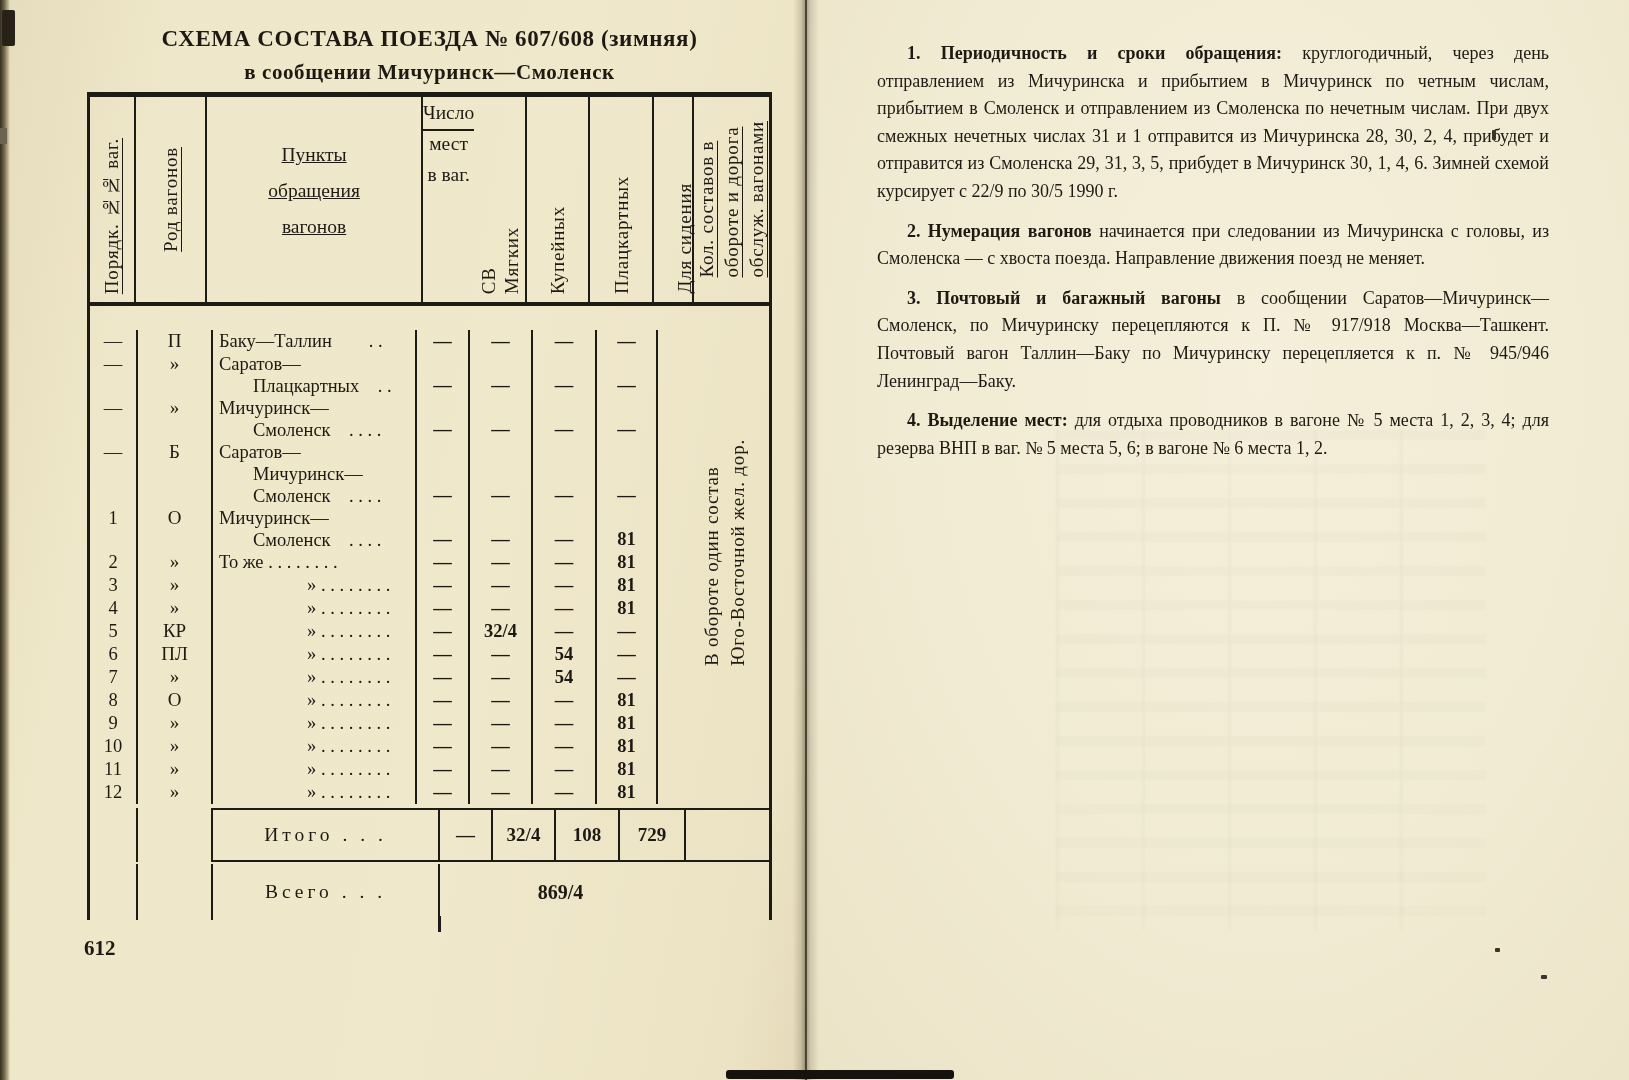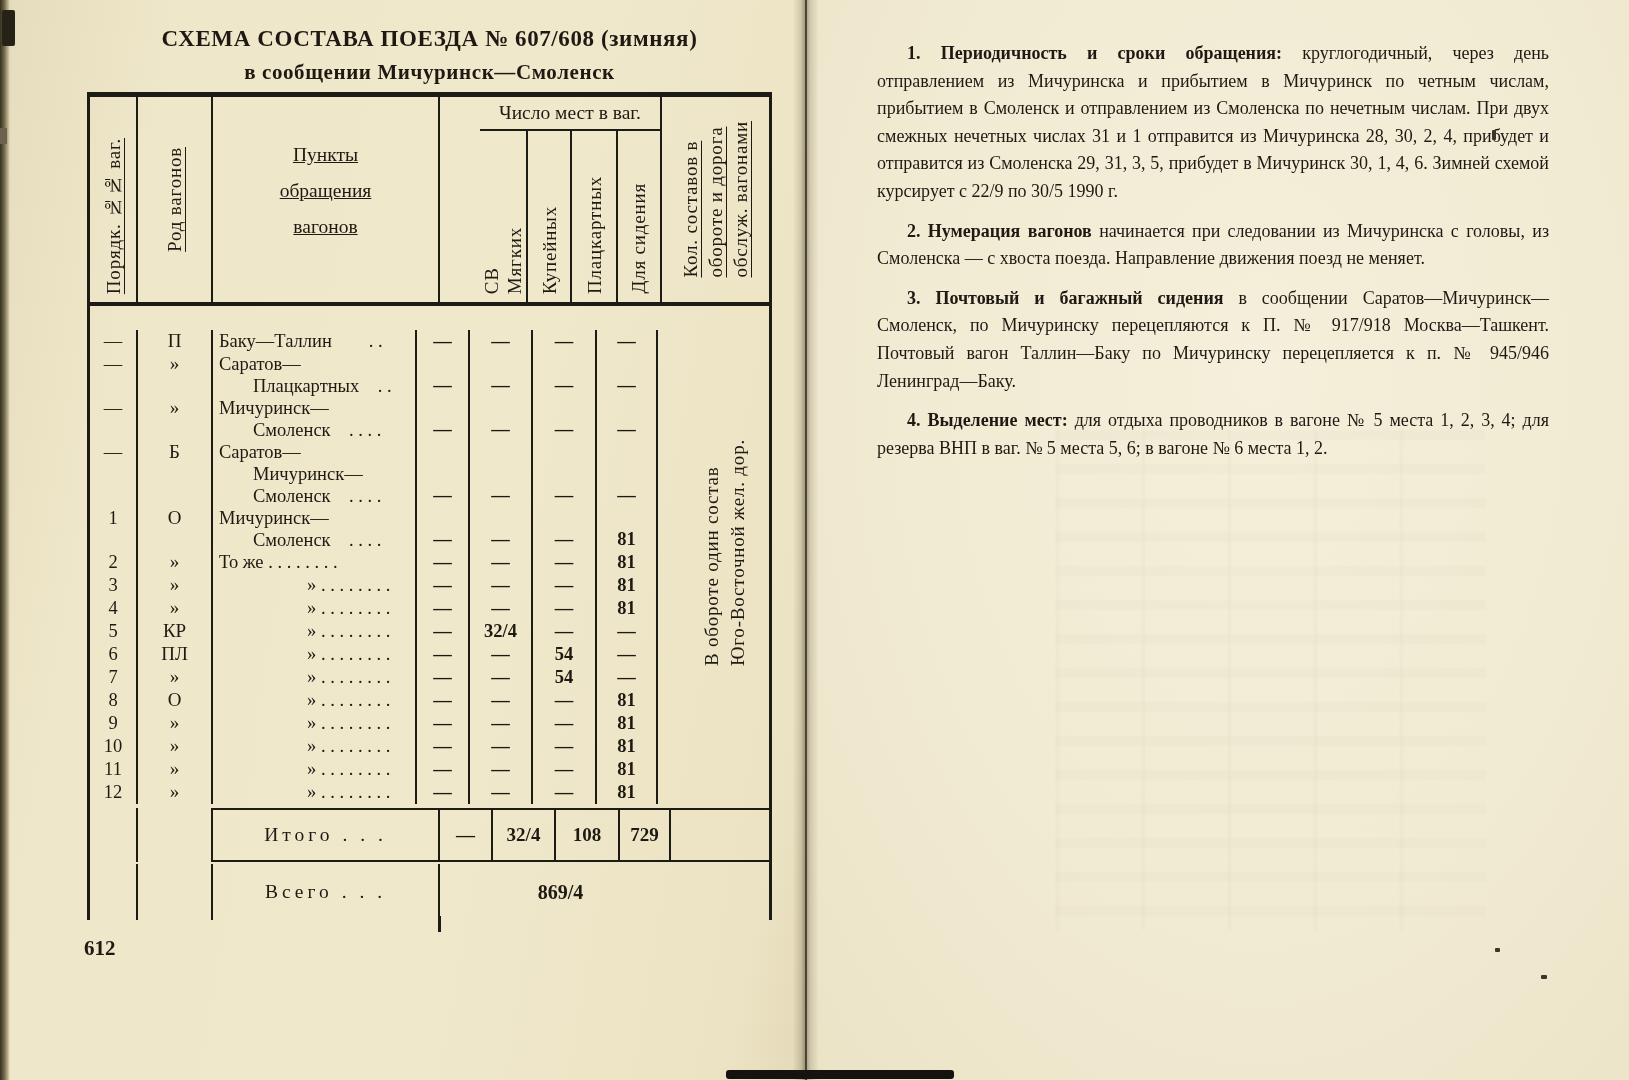--- a/index.html
+++ b/index.html
@@ -39,21 +39,21 @@
   .tbl{position:absolute;left:87px;top:92px;width:685px;box-sizing:border-box;
     border-left:3px solid var(--rule);border-right:3px solid var(--rule);font-size:18.5px;}
   .tbl *{box-sizing:border-box;}
   .rule-top{height:5px;background:var(--rule);}
   .thead{display:flex;height:205px;}
   .hc{border-right:2px solid var(--rule);display:flex;justify-content:center;text-decoration:underline;}
   .h1{width:48px;align-items:flex-end;}
   .h2{width:75px;align-items:center;}
   .h3{width:227px;display:block;text-align:center;padding-top:40px;line-height:36px;
       font-size:19.5px;white-space:pre-line;}
-  .seats{width:222px;border-right:2px solid var(--rule);display:flex;flex-direction:column;padding-left:40px;}
+  .seats{width:271px;border-right:2px solid var(--rule);display:flex;flex-direction:row;}
   .seats-title{height:34px;border-bottom:2px solid var(--rule);text-align:center;
       line-height:31px;font-size:19.5px;}
   .seats-cols{flex:1;display:flex;}
   .sc{border-right:2px solid var(--rule);display:flex;justify-content:center;align-items:flex-end;}
   .sc1{width:53px;}.sc2{width:63px;}.sc3{width:64px;}.sc4{width:61px;border-right:none;}
   .h8{flex:1;border-right:none;display:flex;align-items:center;justify-content:center;}
   .vert{writing-mode:vertical-rl;transform:rotate(180deg);white-space:pre-line;
       line-height:23px;letter-spacing:.8px;font-size:19px;}
   .h1 .vert{padding-top:8px;}
   .sc .vert{padding-top:8px;}
@@ -77,21 +77,21 @@
   .side-note .vert{line-height:26px;}
 
   .itogo-row{display:flex;margin-top:4px;}
   .sp1{width:48px;border-right:2px solid var(--rule);}
   .sp2{width:75px;border-right:2px solid var(--rule);}
   .totals-box{flex:1;display:flex;border-top:2px solid var(--rule);border-bottom:2px solid var(--rule);height:54px;}
   .t-label{width:227px;border-right:2px solid var(--rule);display:flex;align-items:center;
      justify-content:center;letter-spacing:4px;font-size:19.5px;}
   .tv{display:flex;align-items:center;justify-content:center;border-right:2px solid var(--rule);
      font-weight:700;font-size:19px;}
-  .tv1{width:53px;}.tv2{width:63px;}.tv3{width:64px;}.tv4{width:51px;}
+  .tv1{width:53px;}.tv2{width:63px;}.tv3{width:64px;}.tv4{width:66px;}
   .t-tail{flex:1;}
   .vsego-row{display:flex;margin-top:2px;height:56px;}
   .v-label{width:227px;border-right:2px solid var(--rule);display:flex;align-items:center;
      justify-content:center;letter-spacing:4px;font-size:19.5px;}
   .v-value{width:241px;display:flex;align-items:center;justify-content:center;
      font-weight:700;font-size:20px;}
   .v-tail{flex:1;}
   .tick{position:absolute;left:348px;top:824px;width:3px;height:16px;background:var(--rule);}
 
   
@@ -377,21 +377,21 @@
     </div>
 
     <div class="lp-num">612</div>
   </div>
 
   <div class="page page-right">
     <div class="ghost"></div>
     <div class="rp-text">
       <p class="rp-p"><span class="rp-num">1.</span> <span class="rp-lead">Периодичность и сроки обращения:</span> <span>круглогодичный, через день отправлением из Мичуринска и прибытием в Мичуринск по четным числам, прибытием в Смоленск и отправлением из Смоленска по нечетным числам. При двух смежных нечетных числах 31 и 1 отправится из Мичуринска 28, 30, 2, 4, прибудет и отправится из Смоленска 29, 31, 3, 5, прибудет в Мичуринск 30, 1, 4, 6. Зимней схемой курсирует с 22/9 по 30/5 1990 г.</span></p>
       <p class="rp-p"><span class="rp-num">2.</span> <span class="rp-lead">Нумерация вагонов</span> <span>начинается при следовании из Мичуринска с головы, из Смоленска — с хвоста поезда. Направление движения поезд не меняет.</span></p>
-      <p class="rp-p"><span class="rp-num">3.</span> <span class="rp-lead">Почтовый и багажный сидения</span> <span>в сообщении Саратов—Мичуринск—Смоленск, по Мичуринску перецепляются к П. № 917/918 Москва—Ташкент. Почтовый вагон Таллин—Баку по Мичуринску перецепляется к п. № 945/946 Ленинград—Баку.</span></p>
+      <p class="rp-p"><span class="rp-num">3.</span> <span class="rp-lead">Почтовый и багажный вагоны</span> <span>в сообщении Саратов—Мичуринск—Смоленск, по Мичуринску перецепляются к П. № 917/918 Москва—Ташкент. Почтовый вагон Таллин—Баку по Мичуринску перецепляется к п. № 945/946 Ленинград—Баку.</span></p>
       <p class="rp-p"><span class="rp-num">4.</span> <span class="rp-lead">Выделение мест:</span> <span>для отдыха проводников в вагоне № 5 места 1, 2, 3, 4; для резерва ВНП в ваг. № 5 места 5, 6; в вагоне № 6 места 1, 2.</span></p>
     </div>
     <div class="speck" style="left:686px;top:130px;width:4px;height:10px;"></div>
     <div class="speck" style="left:689px;top:948px;width:5px;height:4px;"></div>
     <div class="speck" style="left:735px;top:975px;width:6px;height:4px;"></div>
   </div>
 
   <div class="gutter"></div>
   <div class="edge-left"></div>
   <div class="mark-tl1"></div>

